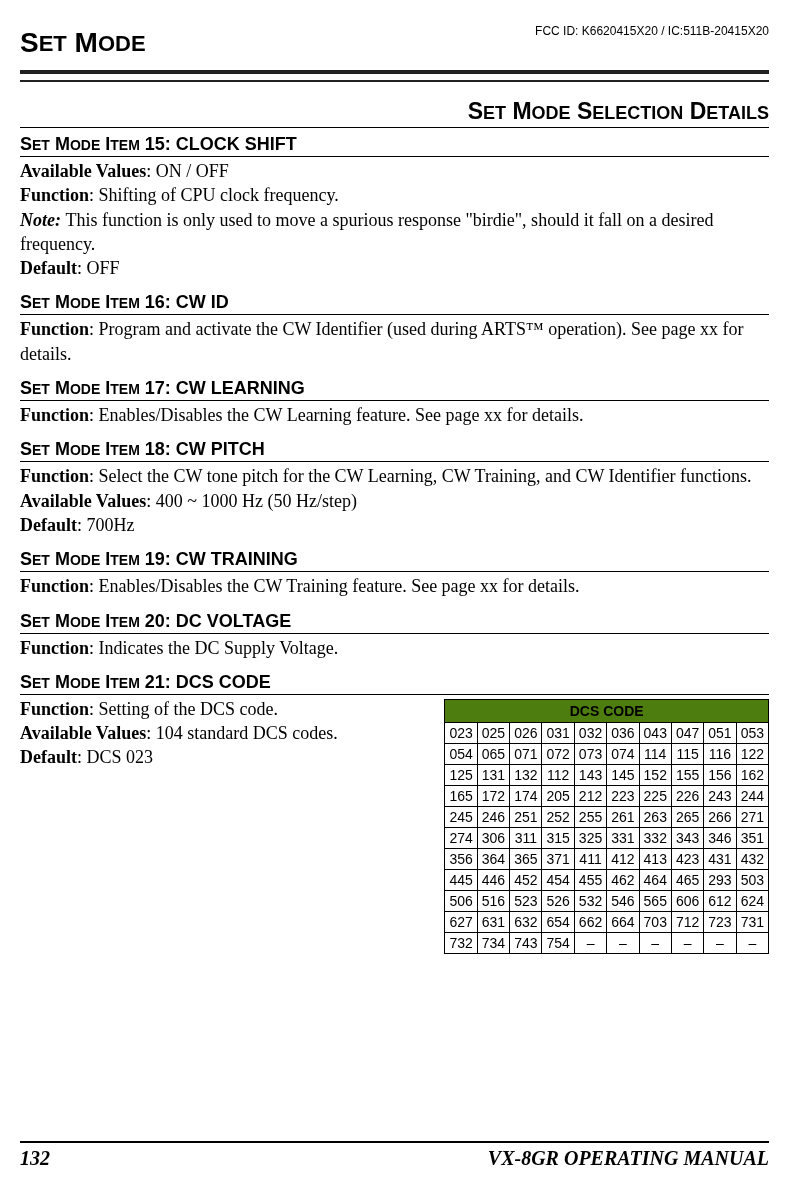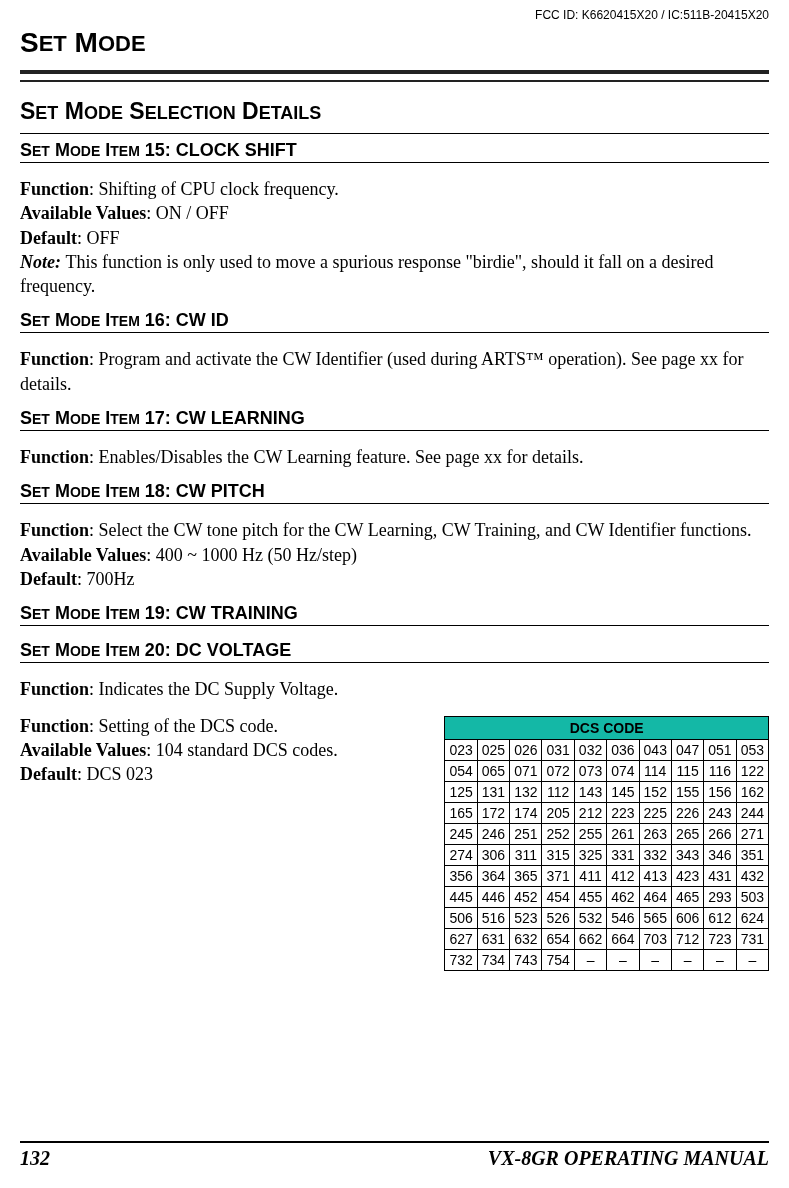--- a/index.html
+++ b/index.html
@@ -7,75 +7,75 @@
     width: 789px;
     height: 1188px;
     background: #fff;
     font-family: "Times New Roman", Times, serif;
     color: #000;
     position: relative;
     padding: 15px 20px 0 20px;
   }
   .fcc {
     position: absolute;
-    top: 8px;
+    top: 24px;
     right: 20px;
     font-family: Arial, Helvetica, sans-serif;
     font-size: 12px;
   }
   .page-title {
     font-family: Arial, Helvetica, sans-serif;
     font-weight: bold;
     font-size: 28px;
     margin-top: 12px;
     margin-bottom: 11px;
   }
   .title-smallcaps { font-size: 22px; vertical-align: 1px; }
   .rule-double {
     height: 12px;
     border-top: 4px solid #222;
     border-bottom: 2px solid #222;
     margin-bottom: 10px;
   }
   .section-title {
-    text-align: left;
+    text-align: right;
     font-family: Arial, Helvetica, sans-serif;
     font-weight: bold;
     font-size: 23px;
     border-bottom: 1px solid #000;
-    padding-bottom: 8px;
+    padding-bottom: 2px;
     margin: 16px auto 6px auto;
   }
   .section-smallcaps { font-size: 18px; }
   .item-block { margin-bottom: 12px; }
   .item-heading {
     font-family: Arial, Helvetica, sans-serif;
     font-weight: bold;
     font-size: 18px;
     border-bottom: 1px solid #000;
     padding-bottom: 1px;
-    margin-bottom: 14px;
+    margin-bottom: 2px;
   }
   .heading-smallcaps { font-size: 14px; }
   .body-text {
     font-size: 18px;
     line-height: 1.35;
   }
   .label-bold { font-weight: bold; }
   .note-label { font-style: italic; font-weight: bold; }
   .layout-row { display: flex; gap: 10px; align-items: flex-start; }
   .layout-left { flex: 1; }
   .dcs-table {
     border-collapse: collapse;
     font-family: Arial, Helvetica, sans-serif;
     font-size: 14px;
     margin-top: 2px;
   }
   .dcs-table th {
-    background: #14b8a6;
+    background: #4d7c0f;
     border: 1px solid #000;
     padding: 3px 4px;
     font-weight: bold;
     text-align: center;
   }
   .dcs-table td {
     border: 1px solid #000;
     padding: 2px 4px;
     text-align: center;
     min-width: 29px;
@@ -106,47 +106,49 @@
 </div>
 <div class="rule-double"></div>
 
 <div class="section-title">
   <span>S</span><span class="section-smallcaps">ET</span><span> M</span><span class="section-smallcaps">ODE</span><span> S</span><span class="section-smallcaps">ELECTION</span><span> D</span><span class="section-smallcaps">ETAILS</span>
 </div>
 
 <div id="items-container">
     <div class="item-block">
       <div class="item-heading"><span>S</span><span class="heading-smallcaps">ET</span><span> M</span><span class="heading-smallcaps">ODE</span><span> I</span><span class="heading-smallcaps">TEM</span><span> 15: CLOCK SHIFT</span></div>
+      <div class="body-text"><span class="label-bold">Available Values</span><span>: ON / OFF</span></div>
       <div class="body-text"><span class="label-bold">Function</span><span>: Shifting of CPU clock frequency.</span></div>
-      <div class="body-text"><span class="label-bold">Available Values</span><span>: ON / OFF</span></div>
+      <div class="body-text"><span class="note-label">Note: </span><span>This function is only used to move a spurious response "birdie", should it fall on a desired frequency.</span></div>
       <div class="body-text"><span class="label-bold">Default</span><span>: OFF</span></div>
-      <div class="body-text"><span class="note-label">Note: </span><span>This function is only used to move a spurious response "birdie", should it fall on a desired frequency.</span></div>
     </div>
     <div class="item-block">
       <div class="item-heading"><span>S</span><span class="heading-smallcaps">ET</span><span> M</span><span class="heading-smallcaps">ODE</span><span> I</span><span class="heading-smallcaps">TEM</span><span> 16: CW ID</span></div>
       <div class="body-text"><span class="label-bold">Function</span><span>: Program and activate the CW Identifier (used during ARTS™ operation). See page xx for details.</span></div>
     </div>
     <div class="item-block">
       <div class="item-heading"><span>S</span><span class="heading-smallcaps">ET</span><span> M</span><span class="heading-smallcaps">ODE</span><span> I</span><span class="heading-smallcaps">TEM</span><span> 17: CW LEARNING</span></div>
       <div class="body-text"><span class="label-bold">Function</span><span>: Enables/Disables the CW Learning feature. See page xx for details.</span></div>
     </div>
     <div class="item-block">
       <div class="item-heading"><span>S</span><span class="heading-smallcaps">ET</span><span> M</span><span class="heading-smallcaps">ODE</span><span> I</span><span class="heading-smallcaps">TEM</span><span> 18: CW PITCH</span></div>
       <div class="body-text"><span class="label-bold">Function</span><span>: Select the CW tone pitch for the CW Learning, CW Training, and CW Identifier functions.</span></div>
       <div class="body-text"><span class="label-bold">Available Values</span><span>: 400 ~ 1000 Hz (50 Hz/step)</span></div>
       <div class="body-text"><span class="label-bold">Default</span><span>: 700Hz</span></div>
     </div>
     <div class="item-block">
       <div class="item-heading"><span>S</span><span class="heading-smallcaps">ET</span><span> M</span><span class="heading-smallcaps">ODE</span><span> I</span><span class="heading-smallcaps">TEM</span><span> 19: CW TRAINING</span></div>
+      <div class="body-text"><span class="label-bold">Function</span><span>: Enables/Disables the CW Training feature. See page xx for details.</span></div>
     </div>
     <div class="item-block">
       <div class="item-heading"><span>S</span><span class="heading-smallcaps">ET</span><span> M</span><span class="heading-smallcaps">ODE</span><span> I</span><span class="heading-smallcaps">TEM</span><span> 20: DC VOLTAGE</span></div>
       <div class="body-text"><span class="label-bold">Function</span><span>: Indicates the DC Supply Voltage.</span></div>
     </div>
     <div class="item-block">
+      <div class="item-heading"><span>S</span><span class="heading-smallcaps">ET</span><span> M</span><span class="heading-smallcaps">ODE</span><span> I</span><span class="heading-smallcaps">TEM</span><span> 21: DCS CODE</span></div>
       <div class="layout-row">
         <div class="layout-left">
           <div class="body-text"><span class="label-bold">Function</span><span>: Setting of the DCS code.</span></div>
           <div class="body-text"><span class="label-bold">Available Values</span><span>: 104 standard DCS codes.</span></div>
           <div class="body-text"><span class="label-bold">Default</span><span>: DCS 023</span></div>
         </div>
         <table class="dcs-table">
           <thead>
             <tr>
               <th colspan="10">DCS CODE</th>

